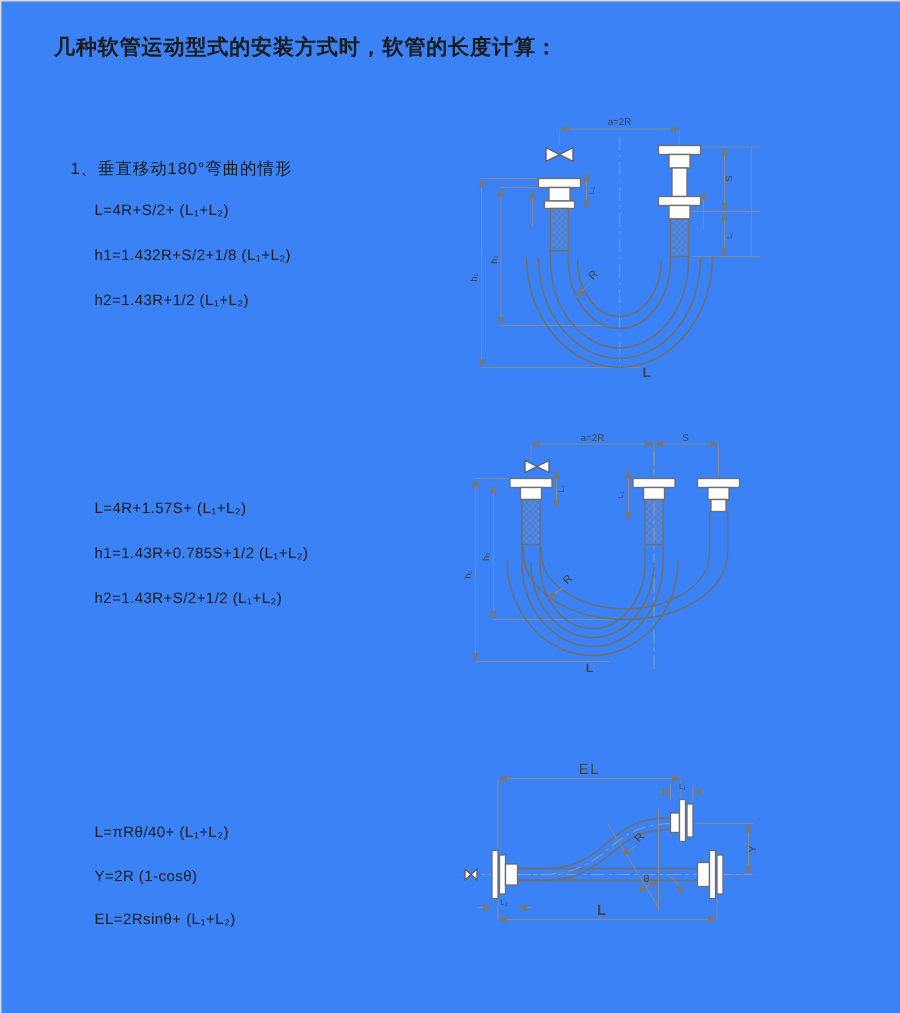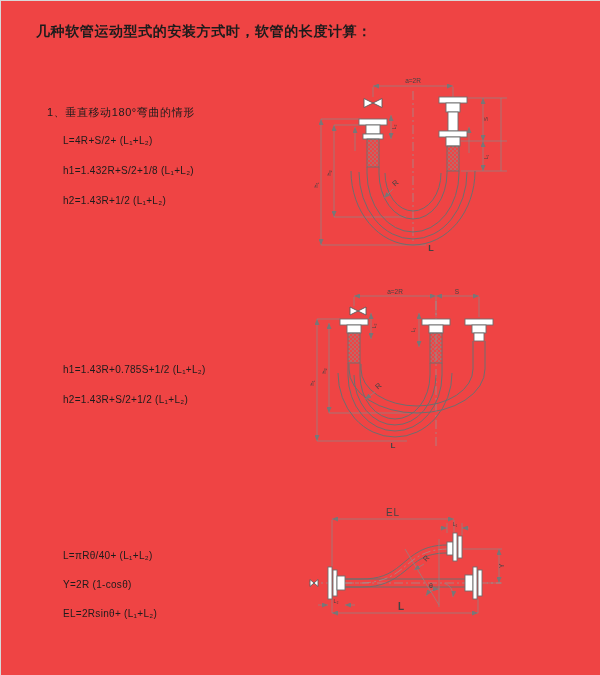--- a/index.html
+++ b/index.html
@@ -1,17 +1,17 @@
 <!DOCTYPE html>
 <html><head>
 <meta charset="utf-8">
 <style>
   html,body{margin:0;padding:0;background:#ffffff;}
   .page{
-    position:relative;width:600px;height:675px;background:#ef4444;
+    position:relative;width:600px;height:675px;background:#3b82f6;
     font-family:"Liberation Sans","DejaVu Sans",sans-serif;color:#1c1c1c;
     border-left:1px solid #d8d8d8;border-top:1px solid #d8d8d8;
     overflow:hidden;
   }
   .title{position:absolute;left:35px;top:22px;font-size:14px;font-weight:700;letter-spacing:.6px;white-space:nowrap;}
   .sec-head{position:absolute;left:46px;font-size:11px;font-weight:500;letter-spacing:.6px;white-space:nowrap;}
   .formula{position:absolute;left:62px;font-size:10px;letter-spacing:.3px;white-space:nowrap;}
   svg{position:absolute;overflow:visible;}
   svg text{font-family:"Liberation Sans","DejaVu Sans",sans-serif;fill:#444;}
   .dim{stroke:#8a8a8a;stroke-width:.7;fill:none;}
@@ -25,20 +25,21 @@
 
 <div class="page">
 
   <div class="title">几种软管运动型式的安装方式时，软管的长度计算：</div>
 
   <div class="sec-head" style="top:104px">1、垂直移动180°弯曲的情形</div>
   <div class="formula" style="top:134px">L=4R+S/2+ (L₁+L₂)</div>
   <div class="formula" style="top:164px">h1=1.432R+S/2+1/8 (L₁+L₂)</div>
   <div class="formula" style="top:194px">h2=1.43R+1/2 (L₁+L₂)</div>
 
+  <div class="formula" style="top:333px">L=4R+1.57S+ (L₁+L₂)</div>
   <div class="formula" style="top:363px">h1=1.43R+0.785S+1/2 (L₁+L₂)</div>
   <div class="formula" style="top:393px">h2=1.43R+S/2+1/2 (L₁+L₂)</div>
 
   <div class="formula" style="top:549px">L=πRθ/40+ (L₁+L₂)</div>
   <div class="formula" style="top:578px">Y=2R (1-cosθ)</div>
   <div class="formula" style="top:607px">EL=2Rsinθ+ (L₁+L₂)</div>
 
   <svg style="left:310px;top:72px" width="230" height="182" viewBox="0 0 230 182">
     <defs>
       <pattern id="d1h" width="4" height="4" patternUnits="userSpaceOnUse">

